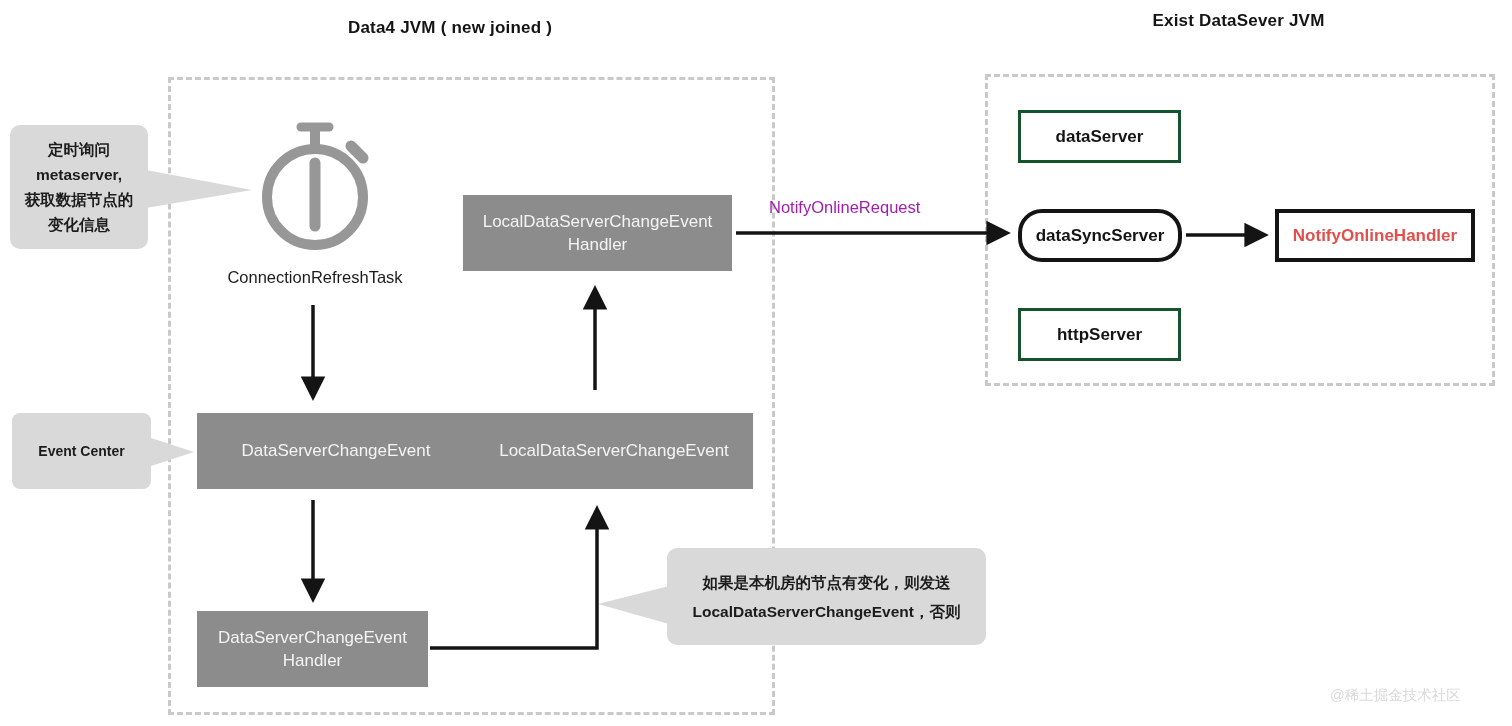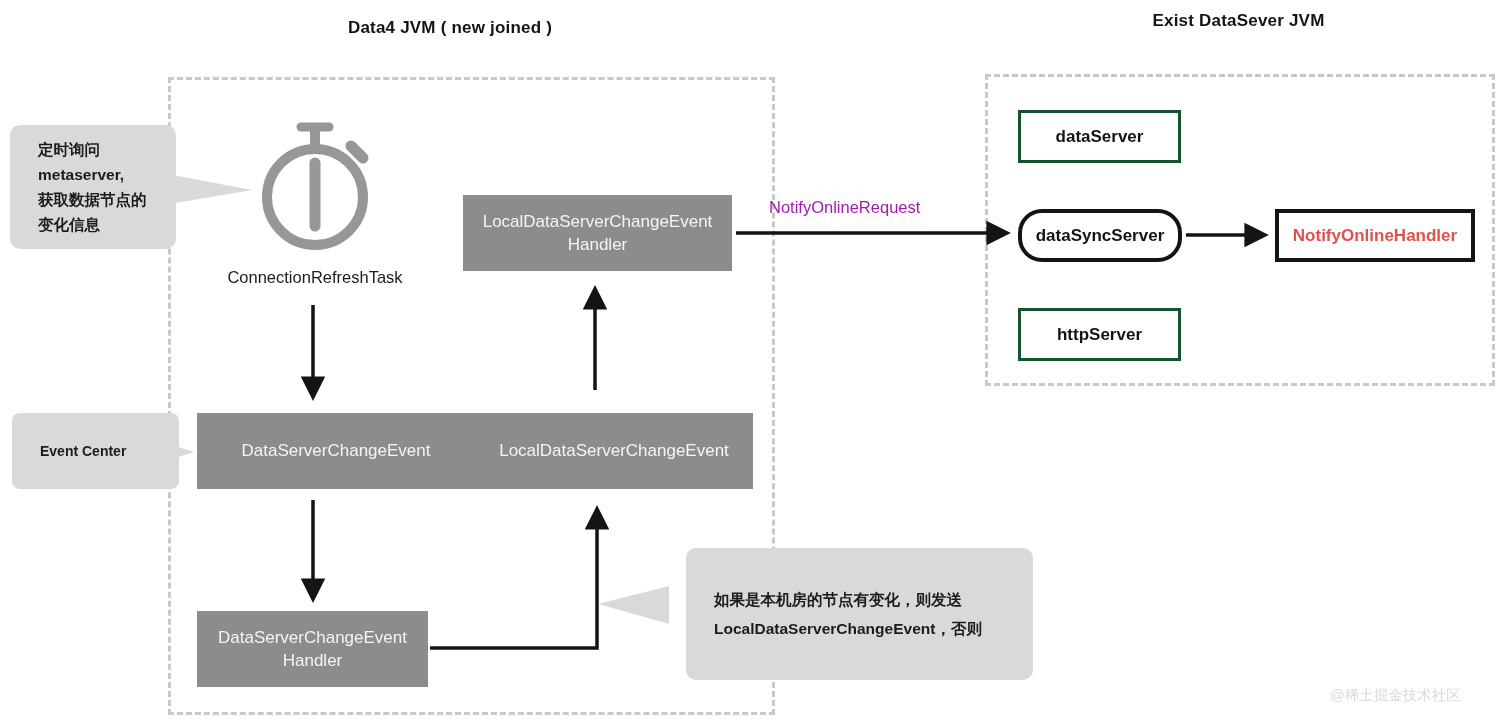--- a/index.html
+++ b/index.html
@@ -17,21 +17,21 @@
   .event-bar{position:absolute;background:#8c8c8c;color:#f4f4f4;font-size:17px;}
   .event-bar .ev{position:absolute;top:0;height:100%;display:flex;align-items:center;justify-content:center;}
 
   .bordered-box{position:absolute;background:#ffffff;display:flex;align-items:center;justify-content:center;
                 font-weight:bold;font-size:17px;color:#141414;}
   .light-border{border:3px solid #14532d;}
   .heavy-border{border:4px solid #141414;}
   .red-text{color:#e0504c;}
 
   .bubble{position:absolute;background:#d9d9d9;border-radius:10px;color:#1c1c1c;
-          display:flex;flex-direction:column;align-items:flex-start;justify-content:center;text-align:center;padding-left:28px;}
+          display:flex;flex-direction:column;align-items:center;justify-content:center;text-align:center;}
   .bubble span{display:block;}
   .bubble-cn{font-size:15.5px;line-height:25px;font-weight:bold;}
 
   .plain-label{position:absolute;color:#1c1c1c;font-size:16.5px;text-align:center;}
   .red-label{position:absolute;color:#a21caf;font-size:16.5px;text-align:left;}
 
   .watermark{position:absolute;color:#d9d9d9;font-size:14.5px;}
 
   svg{position:absolute;left:0;top:0;pointer-events:none;}
 </style>
@@ -99,20 +99,20 @@
 
   <div class="bubble bubble-cn" style="left:10px;top:125px;width:138px;height:124px;">
     <span>定时询问</span>
     <span>metaserver,</span>
     <span>获取数据节点的</span>
     <span>变化信息</span>
   </div>
 
   <div class="bubble" style="left:12px;top:413px;width:139px;height:76px;font-size:14px;font-weight:bold;border-radius:8px;">Event Center</div>
 
-  <div class="bubble bubble-cn" style="left:686px;top:548px;width:319px;height:132px;line-height:29px;">
+  <div class="bubble bubble-cn" style="left:667px;top:548px;width:319px;height:97px;line-height:29px;">
     <span>如果是本机房的节点有变化，则发送</span>
     <span>LocalDataServerChangeEvent，否则</span>
   </div>
 
   <div class="watermark" style="left:1330px;top:686px;">@稀土掘金技术社区</div>
 
 </div>
 
 </body></html>

